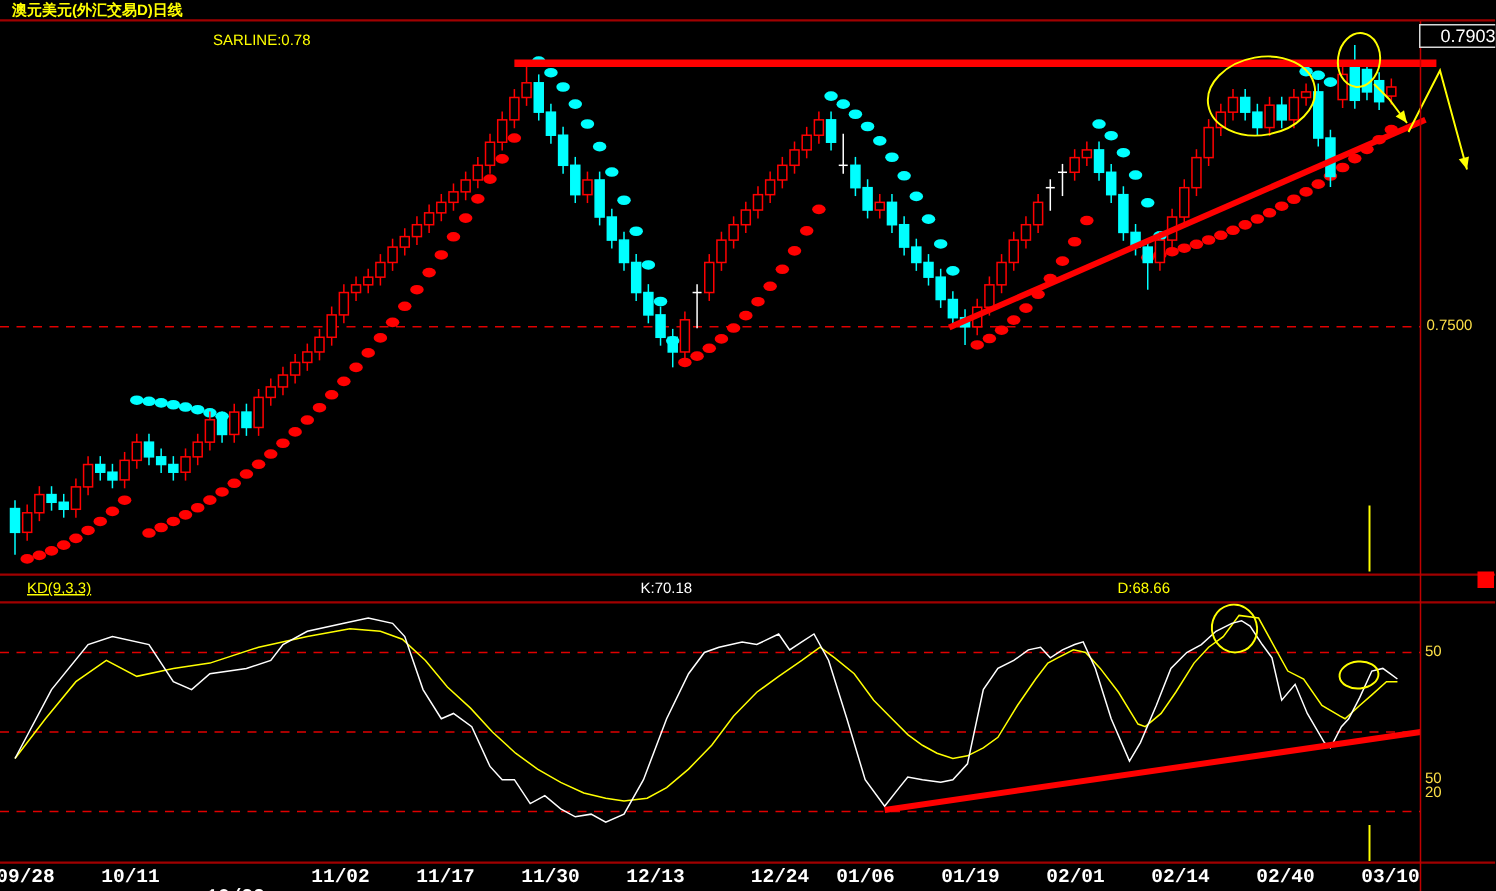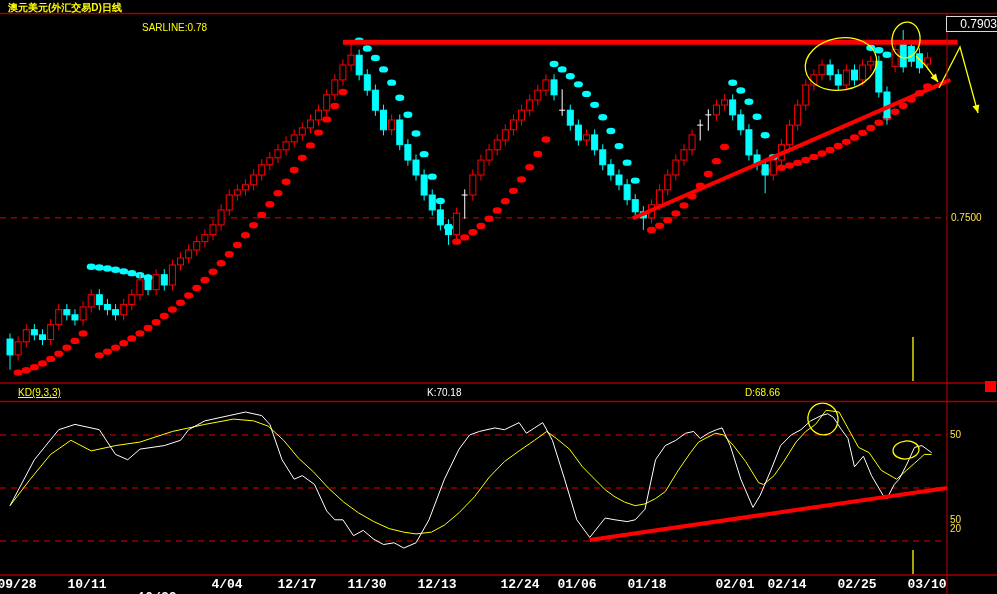--- a/index.html
+++ b/index.html
@@ -433,27 +433,27 @@
   <div id="dval" class="lbl yellow">D:68.66</div>
 
   <div id="kd80" class="lbl red kdaxis">50</div>
   <div id="kd50" class="lbl red kdaxis">50</div>
   <div id="kd20" class="lbl red kdaxis">20</div>
 
   <div id="dates">
       <div class="date" style="left: 17px;">09/28</div>
       <div class="date" style="left: 87px;">10/11</div>
       <div class="date" style="left: 157px; margin-top: 13px;">10/22</div>
-      <div class="date" style="left: 227px;">4/04</div>
-      <div class="date" style="left: 297px;">12/17</div>
+      <div class="date" style="left: 227px;">11/02</div>
+      <div class="date" style="left: 297px;">11/17</div>
       <div class="date" style="left: 367px;">11/30</div>
       <div class="date" style="left: 437px;">12/13</div>
       <div class="date" style="left: 507px; margin-left: 13px;">12/24</div>
       <div class="date" style="left: 577px;">01/06</div>
-      <div class="date" style="left: 647px;">01/18</div>
-      <div class="date" style="left: 735px;">02/01</div>
+      <div class="date" style="left: 647px;">01/19</div>
+      <div class="date" style="left: 717px;">02/01</div>
       <div class="date" style="left: 787px;">02/14</div>
-      <div class="date" style="left: 857px;">02/25</div>
+      <div class="date" style="left: 857px;">02/40</div>
       <div class="date" style="left: 927px;">03/10</div>
     </div>
 
   <div id="handle"></div>
 </div>
 
 </body></html>

